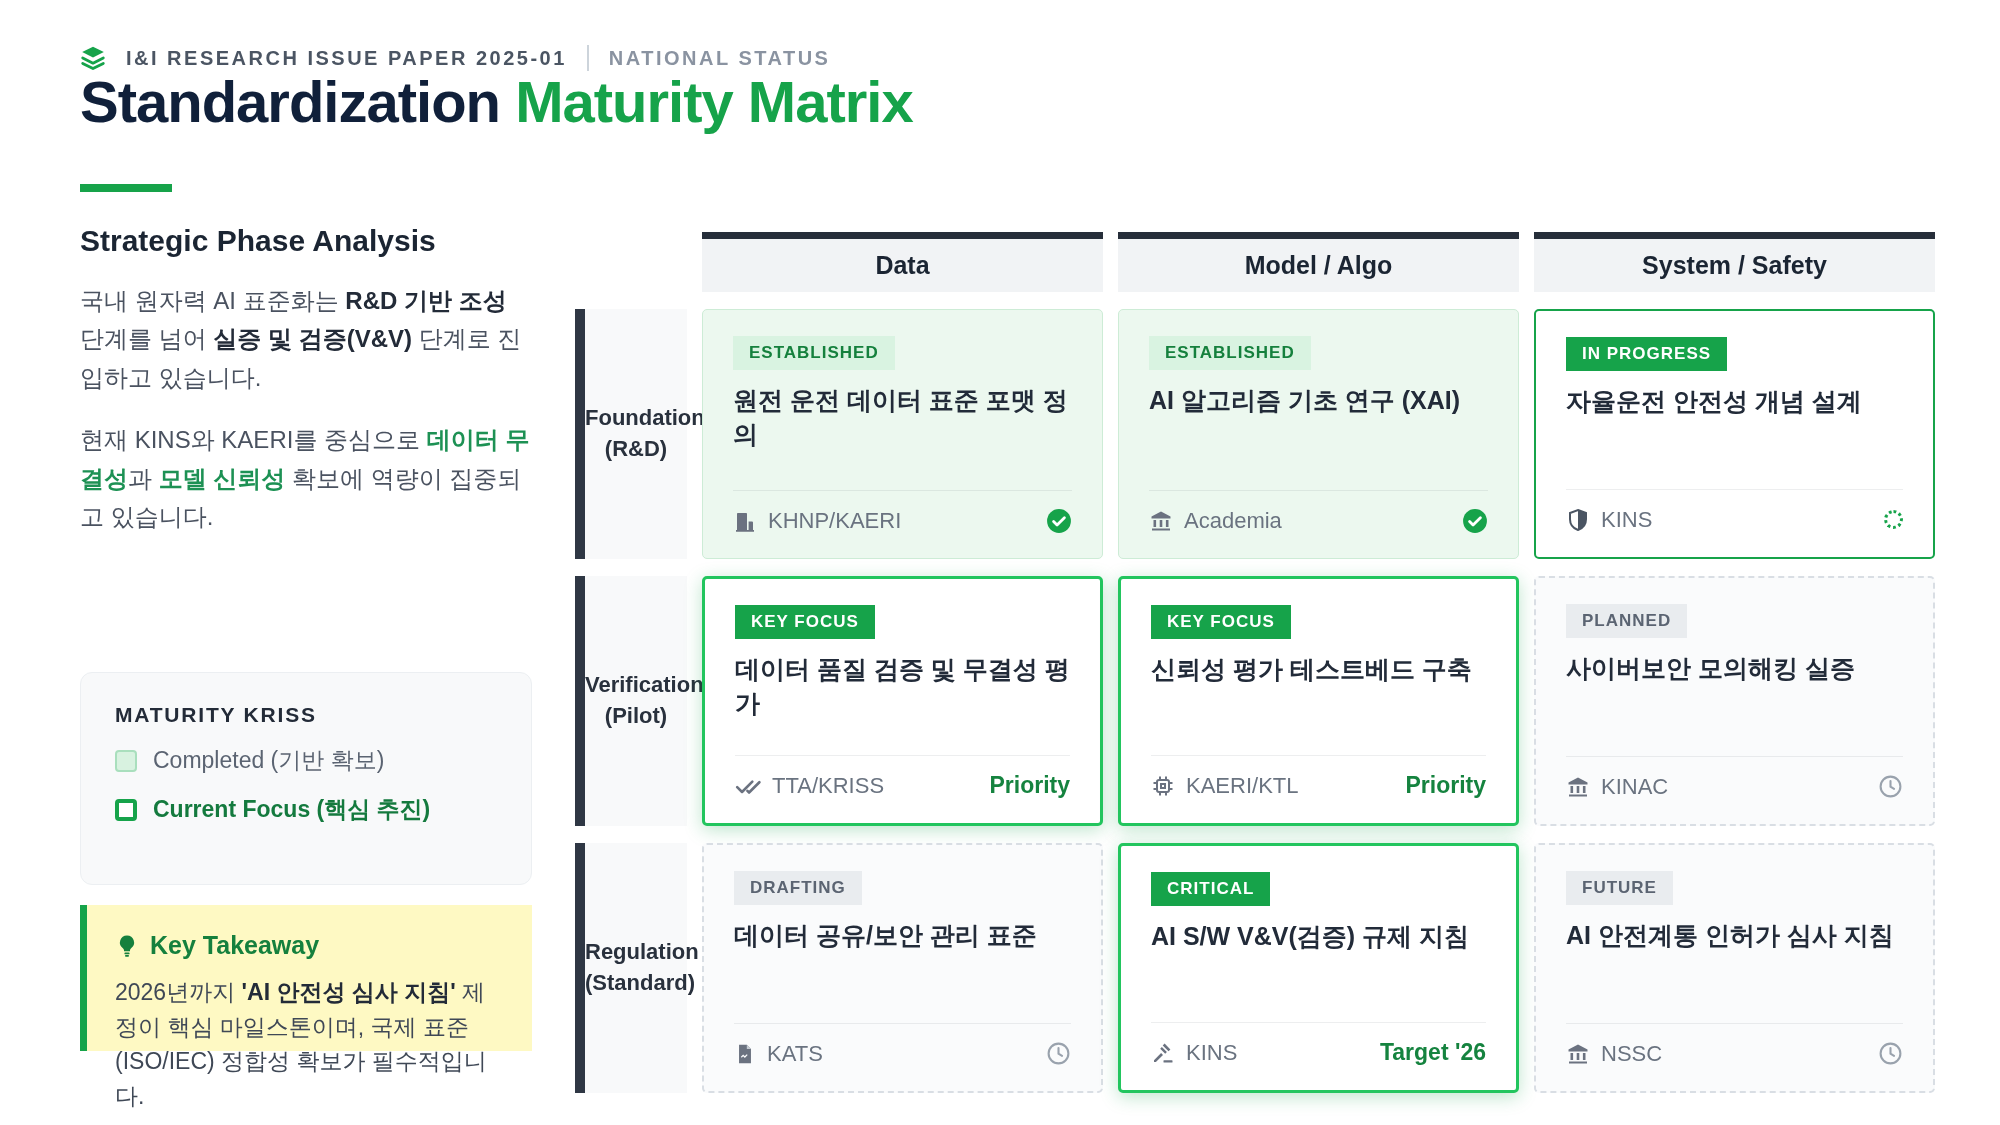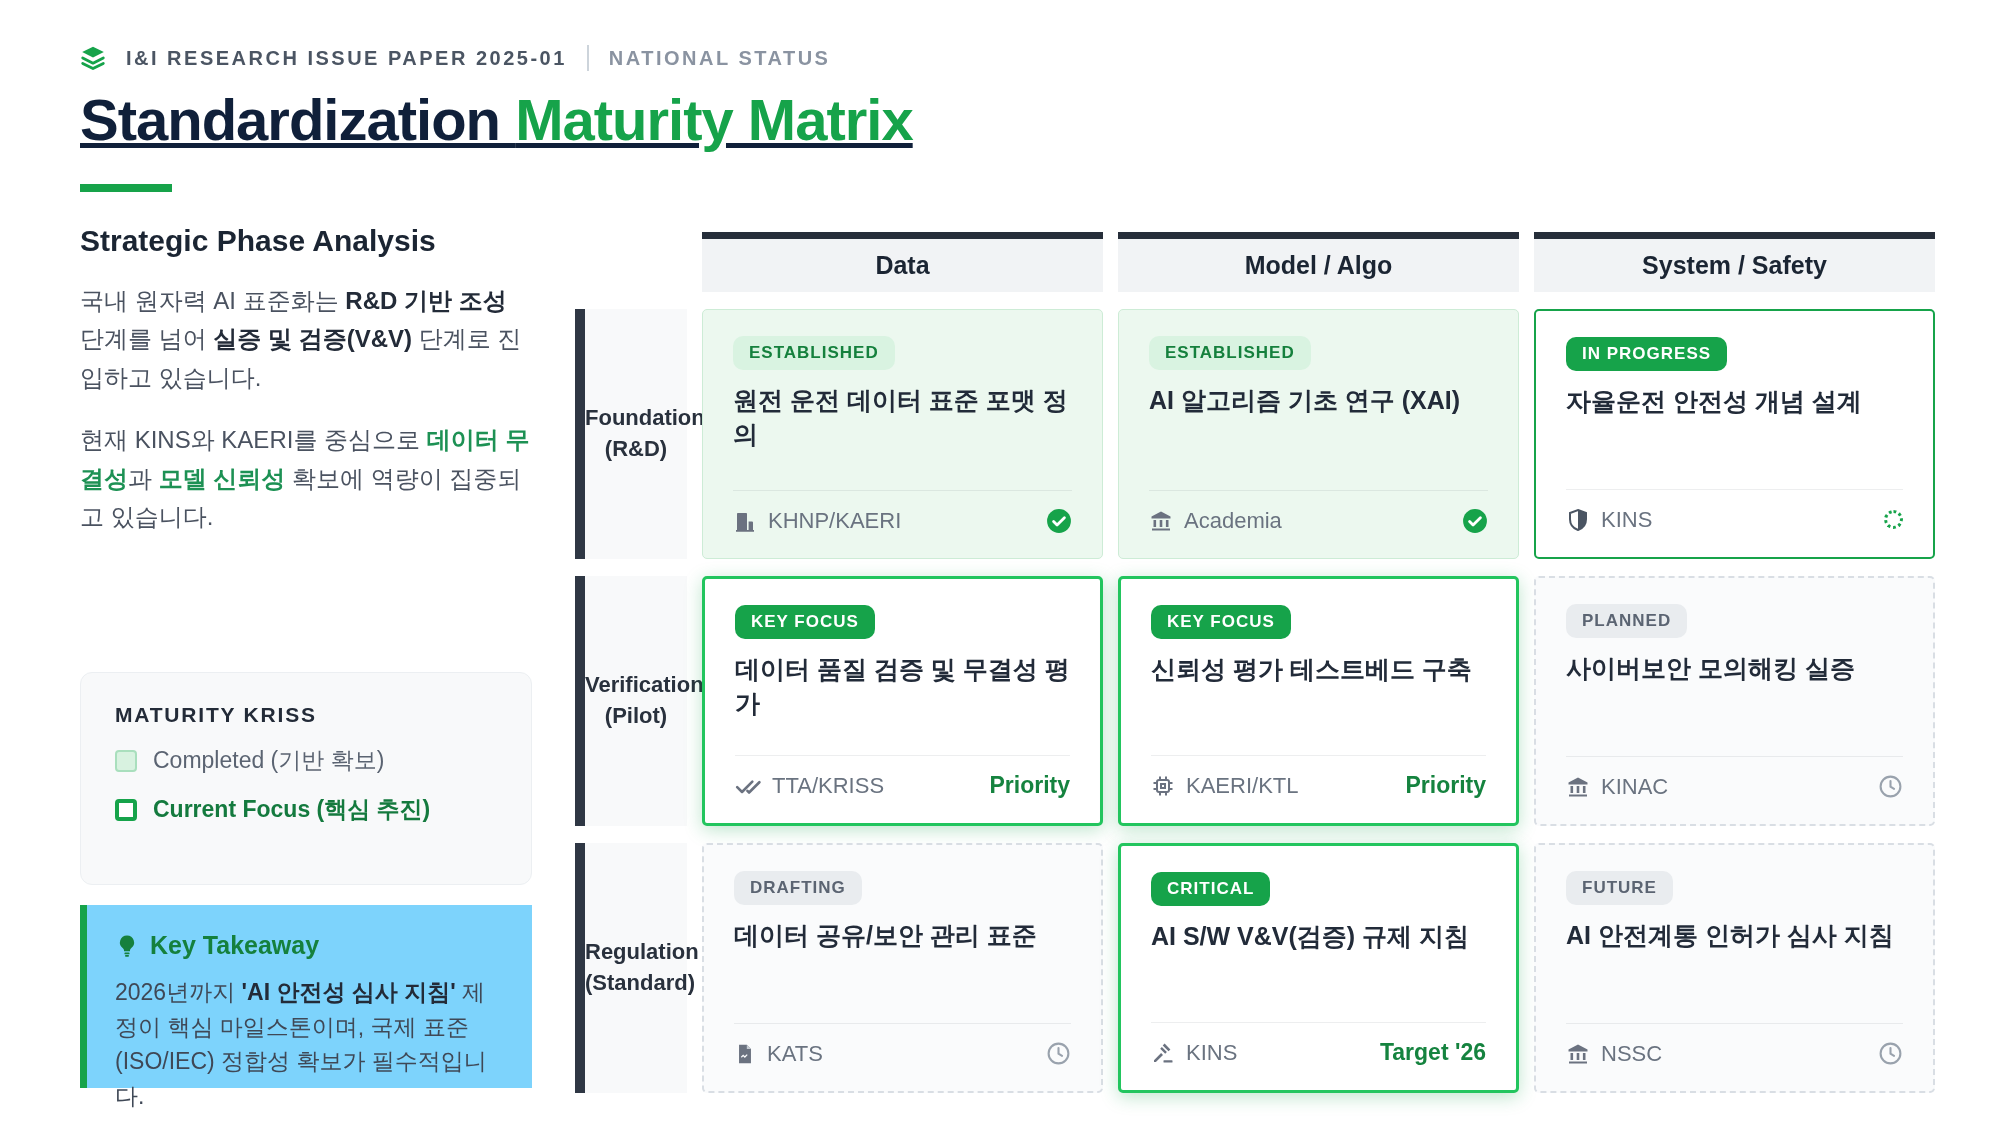--- a/index.html
+++ b/index.html
@@ -4,41 +4,41 @@
 <style>
   * { margin:0; padding:0; box-sizing:border-box; }
   html,body { width:2000px; height:1125px; background:#ffffff; font-family:"Liberation Sans", sans-serif; overflow:hidden; }
   .page { position:relative; width:2000px; height:1125px; background:#fff; }
 
   
   .eyebrow { position:absolute; top:45px; left:80px; display:flex; align-items:center; gap:20px; }
   .eyebrow .lbl { font-size:20px; font-weight:bold; letter-spacing:2.5px; color:#4b5563; }
   .eyebrow .lbl.right { color:#8a93a1; }
   .eyebrow .vdiv { width:2px; height:26px; background:#cdd4db; }
-  .page-title { position:absolute; top:86px; left:80px; font-size:58px; font-weight:800; color:#10203a; letter-spacing:-1px; white-space:nowrap;text-decoration:underline; }
+  .page-title { position:absolute; top:68px; left:80px; font-size:58px; font-weight:800; color:#10203a; letter-spacing:-1px; white-space:nowrap; }
   .page-title .accent { color:#16a34a; }
   .title-underline { position:absolute; top:184px; left:80px; width:92px; height:8px; background:#16a34a; }
 
   
   .intro { position:absolute; top:224px; left:80px; width:452px; }
   .intro h2 { font-size:30px; font-weight:bold; color:#1b2533; margin-bottom:24px; }
   .intro p { font-size:24px; line-height:1.6; color:#4a5260; margin-bottom:24px; }
   .intro p b.dark { color:#232b38; }
   .intro p b.green { color:#1d9154; }
 
   .legend { position:absolute; top:672px; left:80px; width:452px; height:213px; background:#f8f9fa; border:1px solid #eceff2; border-radius:12px; padding:30px 34px; }
   .legend .ltitle { font-size:21px; font-weight:bold; letter-spacing:1.8px; color:#232b38; margin-bottom:8px; }
   .legend .litem { display:flex; align-items:center; gap:16px; margin-top:18px; font-size:23px; color:#5b6472; }
   .sw { width:22px; height:22px; border-radius:4px; flex:0 0 auto; }
   .sw.completed { background:#d8f2e0; border:2px solid #a9dfbd; }
   .sw.focus { background:#fff; border:4px solid #16a34a; }
   .sw.planned { background:#fff; border:2px dashed #c3cad2; }
   .litem.focus-item { color:#147a3e; font-weight:bold; }
 
-  .takeaway { position:absolute; top:905px; left:80px; width:452px; height:183px; background:#7dd3fc; border-left:7px solid #16a34a; padding:26px 28px; }
+  .takeaway { position:absolute; top:905px; left:80px; width:452px; height:146px; background:#fef9c3; border-left:7px solid #16a34a; padding:26px 28px; }
   .takeaway .trow { display:flex; align-items:center; gap:11px; margin-bottom:12px; }
   .takeaway .ttitle { font-size:25px; font-weight:bold; color:#15803d; }
   .takeaway .ttext { font-size:23px; line-height:1.5; color:#3f4856;margin-top:15px; }
   .takeaway .ttext b { color:#232b38; }
 
   
   .matrix { position:absolute; top:232px; left:575px; width:1360px; height:861px;
             display:grid; grid-template-columns:112px 1fr 1fr 1fr; grid-template-rows:60px 1fr 1fr 1fr; gap:17px 15px; }
   .corner { background:transparent; }
   .col-head { background:#f1f3f5; border-top:7px solid #262e3a; display:flex; align-items:center; justify-content:center;
@@ -46,21 +46,21 @@
   .row-label { background:#f8f9fa; border-left:10px solid #2f3744; display:flex; flex-direction:column; justify-content:center;
                align-items:center; font-size:22px; font-weight:bold; color:#29313d; line-height:1.4; }
   .row-label span { white-space:nowrap; text-align:center; width:100%; }
 
   .cell { border-radius:5px; padding:26px 30px 24px; display:flex; flex-direction:column; background:#fff; }
   .cell.established { background:#ecf8ef; border:1px solid #cdecd6; }
   .cell.inprogress  { background:#ffffff; border:2px solid #16a34a; }
   .cell.focus       { background:#ffffff; border:3px solid #22c55e; box-shadow:0 4px 18px rgba(22,163,74,0.28); }
   .cell.planned     { background:#fafbfc; border:2px dashed #d9dee4; }
 
-  .badge { align-self:flex-start; font-size:17px; font-weight:bold; letter-spacing:1px; padding:7px 16px; border-radius:10px; margin-bottom:14px; white-space:nowrap; }
+  .badge { align-self:flex-start; font-size:17px; font-weight:bold; letter-spacing:1px; padding:7px 16px; border-radius:0; margin-bottom:14px; white-space:nowrap; }
   .badge.soft  { background:#d9f3e1; color:#15803d; }
   .badge.solid { background:#16a34a; color:#ffffff; }
   .badge.gray  { background:#e9ecef; color:#5b6472; }
 
   .cell .ctitle { font-size:25px; font-weight:bold; color:#222b39; line-height:1.35; }
 
   .cfoot { margin-top:auto; border-top:1px solid rgba(31,41,55,0.08); padding-top:16px; display:flex; align-items:center; justify-content:space-between; min-height:44px; }
   .org { display:flex; align-items:center; gap:11px; color:#6a7380; font-size:22px; }
   .org svg { flex:0 0 auto; }
   .note { color:#15833f; font-weight:bold; font-size:23px; white-space:nowrap; }

